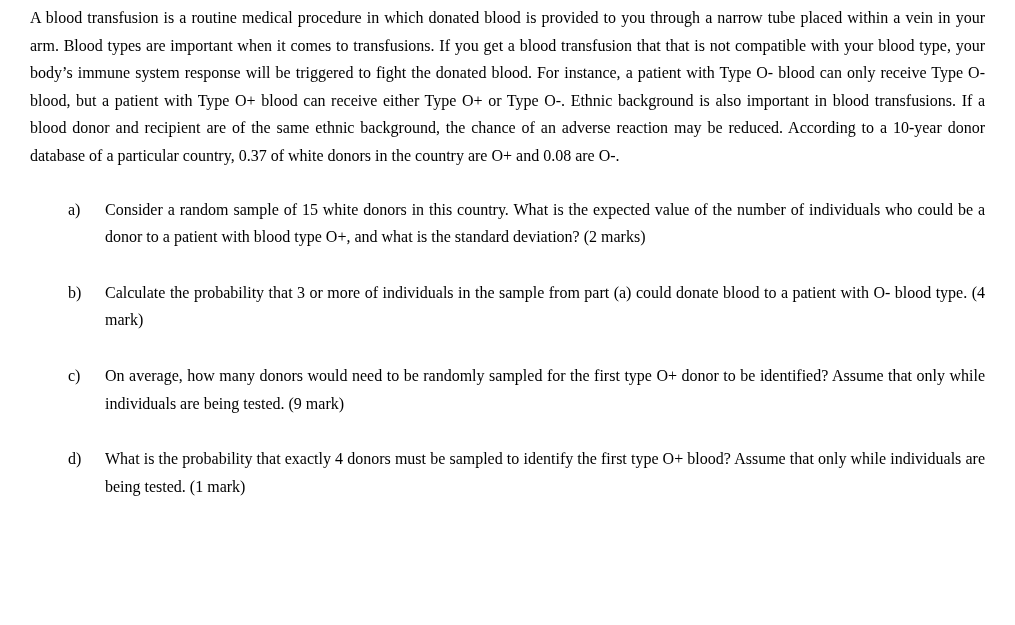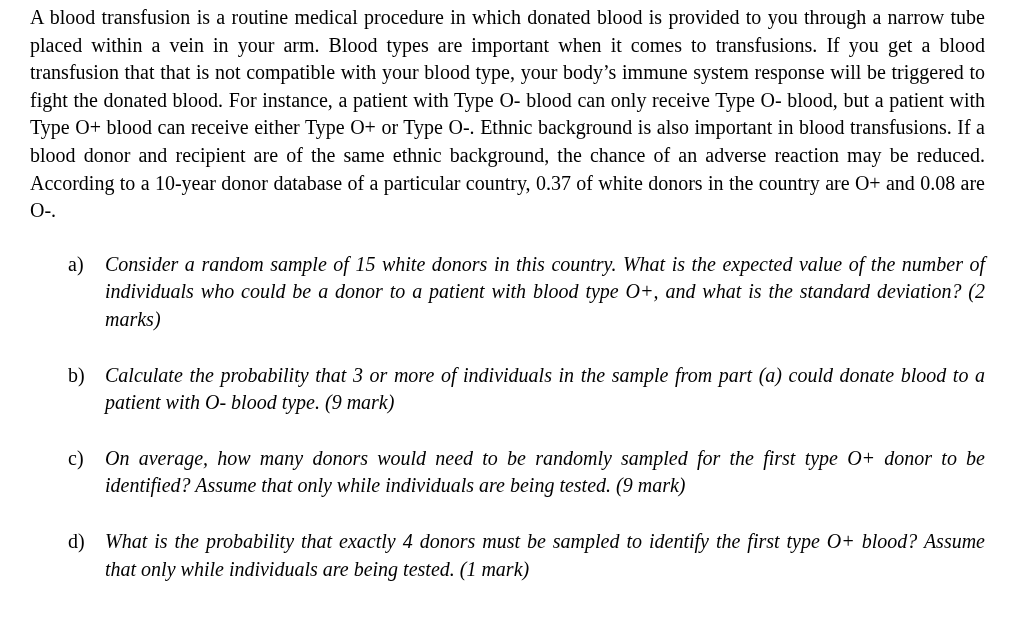--- a/index.html
+++ b/index.html
@@ -7,21 +7,21 @@
       width: 1015px;
       height: 625px;
       background: #ffffff;
       overflow: hidden;
     }
     .page {
       width: 1015px;
       height: 625px;
       padding: 4px 30px 0 30px;
       font-family: "Liberation Serif", "DejaVu Serif", serif;
-      font-size: 20px;
+      font-size: 16px;
       line-height: 27.6px;
       color: #000000;
       background: #ffffff;
     }
     .intro {
       text-align: justify;
       margin-bottom: 26px;
     }
     .questions {
       margin-left: 38px;
@@ -33,40 +33,39 @@
     .question:last-child {
       margin-bottom: 0;
     }
     .marker {
       flex: 0 0 37px;
       width: 37px;
     }
     .qtext {
       flex: 1 1 auto;
       text-align: justify;
-      font-style: italic;
     }
   </style>
 </head>
 <body>
 
 <div class="page">
 
   <p class="intro">A blood transfusion is a routine medical procedure in which donated blood is provided to you through a narrow tube placed within a vein in your arm. Blood types are important when it comes to transfusions. If you get a blood transfusion that that is not compatible with your blood type, your body’s immune system response will be triggered to fight the donated blood. For instance, a patient with Type O- blood can only receive Type O- blood, but a patient with Type O+ blood can receive either Type O+ or Type O-. Ethnic background is also important in blood transfusions. If a blood donor and recipient are of the same ethnic background, the chance of an adverse reaction may be reduced. According to a 10-year donor database of a particular country, 0.37 of white donors in the country are O+ and 0.08 are O-.</p>
 
   <div class="questions">
 
     <div class="question">
       <span class="marker">a)</span>
       <div class="qtext">Consider a random sample of 15 white donors in this country. What is the expected value of the number of individuals who could be a donor to a patient with blood type O+, and what is the standard deviation? (2 marks)</div>
     </div>
 
     <div class="question">
       <span class="marker">b)</span>
-      <div class="qtext">Calculate the probability that 3 or more of individuals in the sample from part (a) could donate blood to a patient with O- blood type. (9 mark)</div>
+      <div class="qtext">Calculate the probability that 3 or more of individuals in the sample from part (a) could donate blood to a patient with O- blood type. (4 mark)</div>
     </div>
 
     <div class="question">
       <span class="marker">c)</span>
       <div class="qtext">On average, how many donors would need to be randomly sampled for the first type O+ donor to be identified? Assume that only while individuals are being tested. (9 mark)</div>
     </div>
 
     <div class="question">
       <span class="marker">d)</span>
       <div class="qtext">What is the probability that exactly 4 donors must be sampled to identify the first type O+ blood? Assume that only while individuals are being tested. (1 mark)</div>

